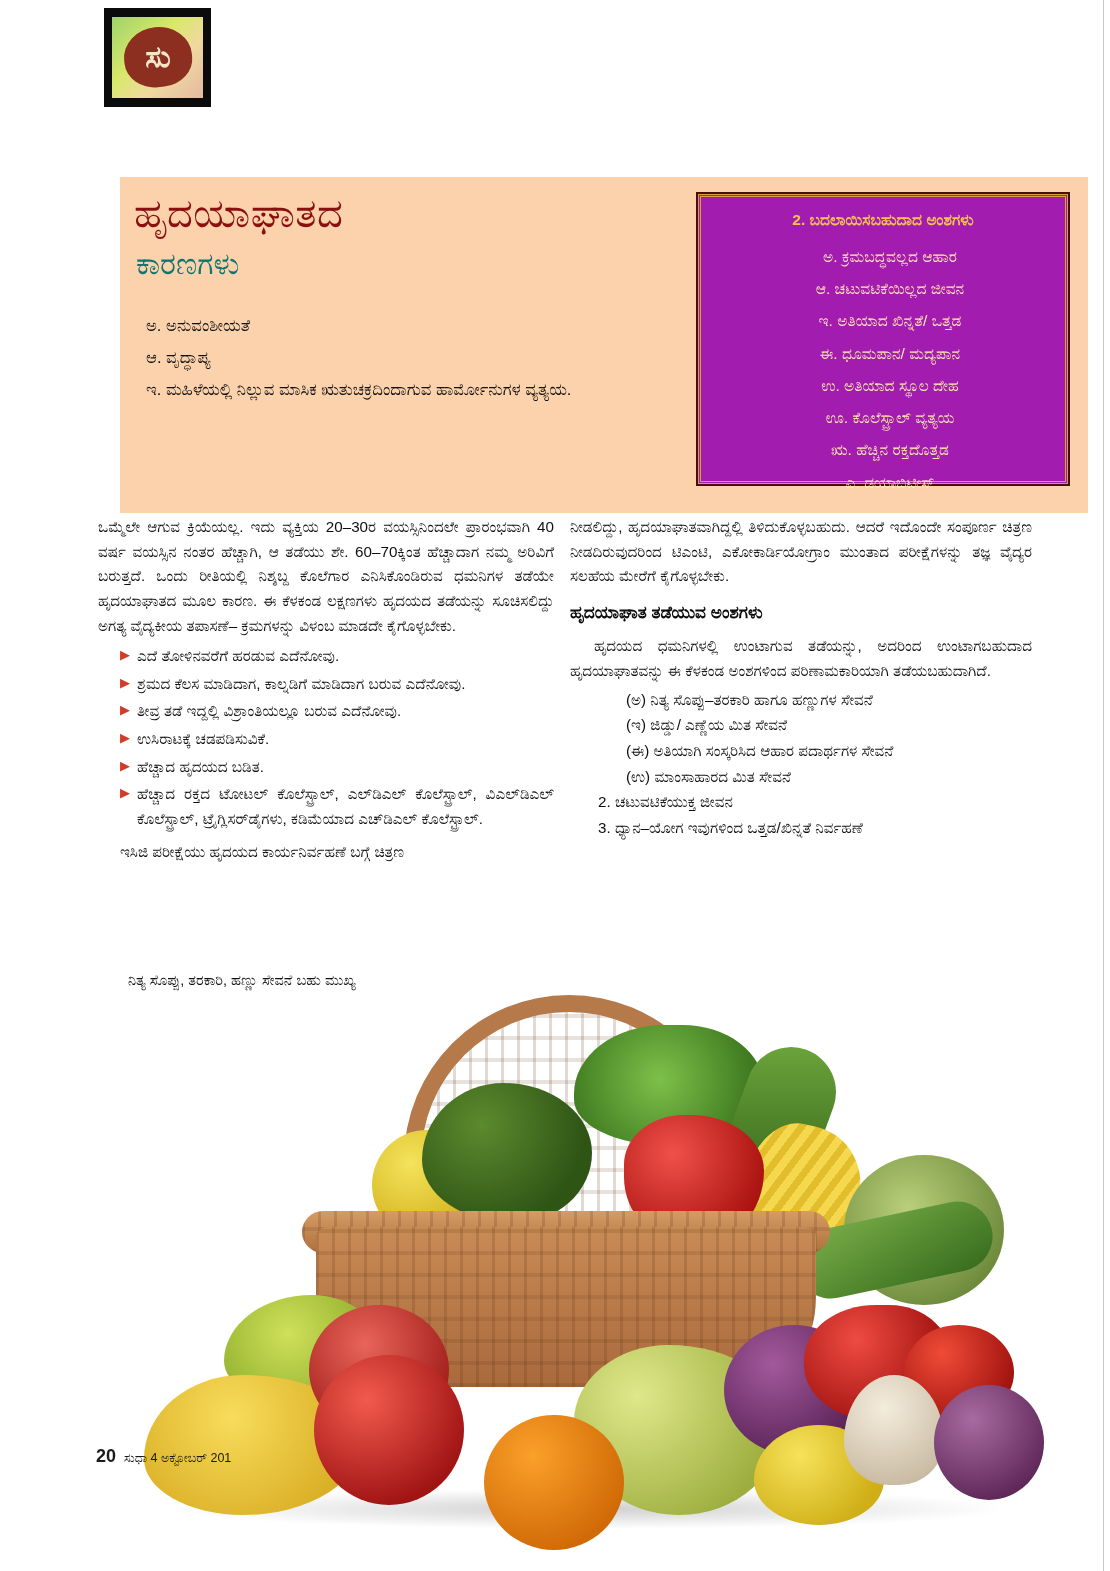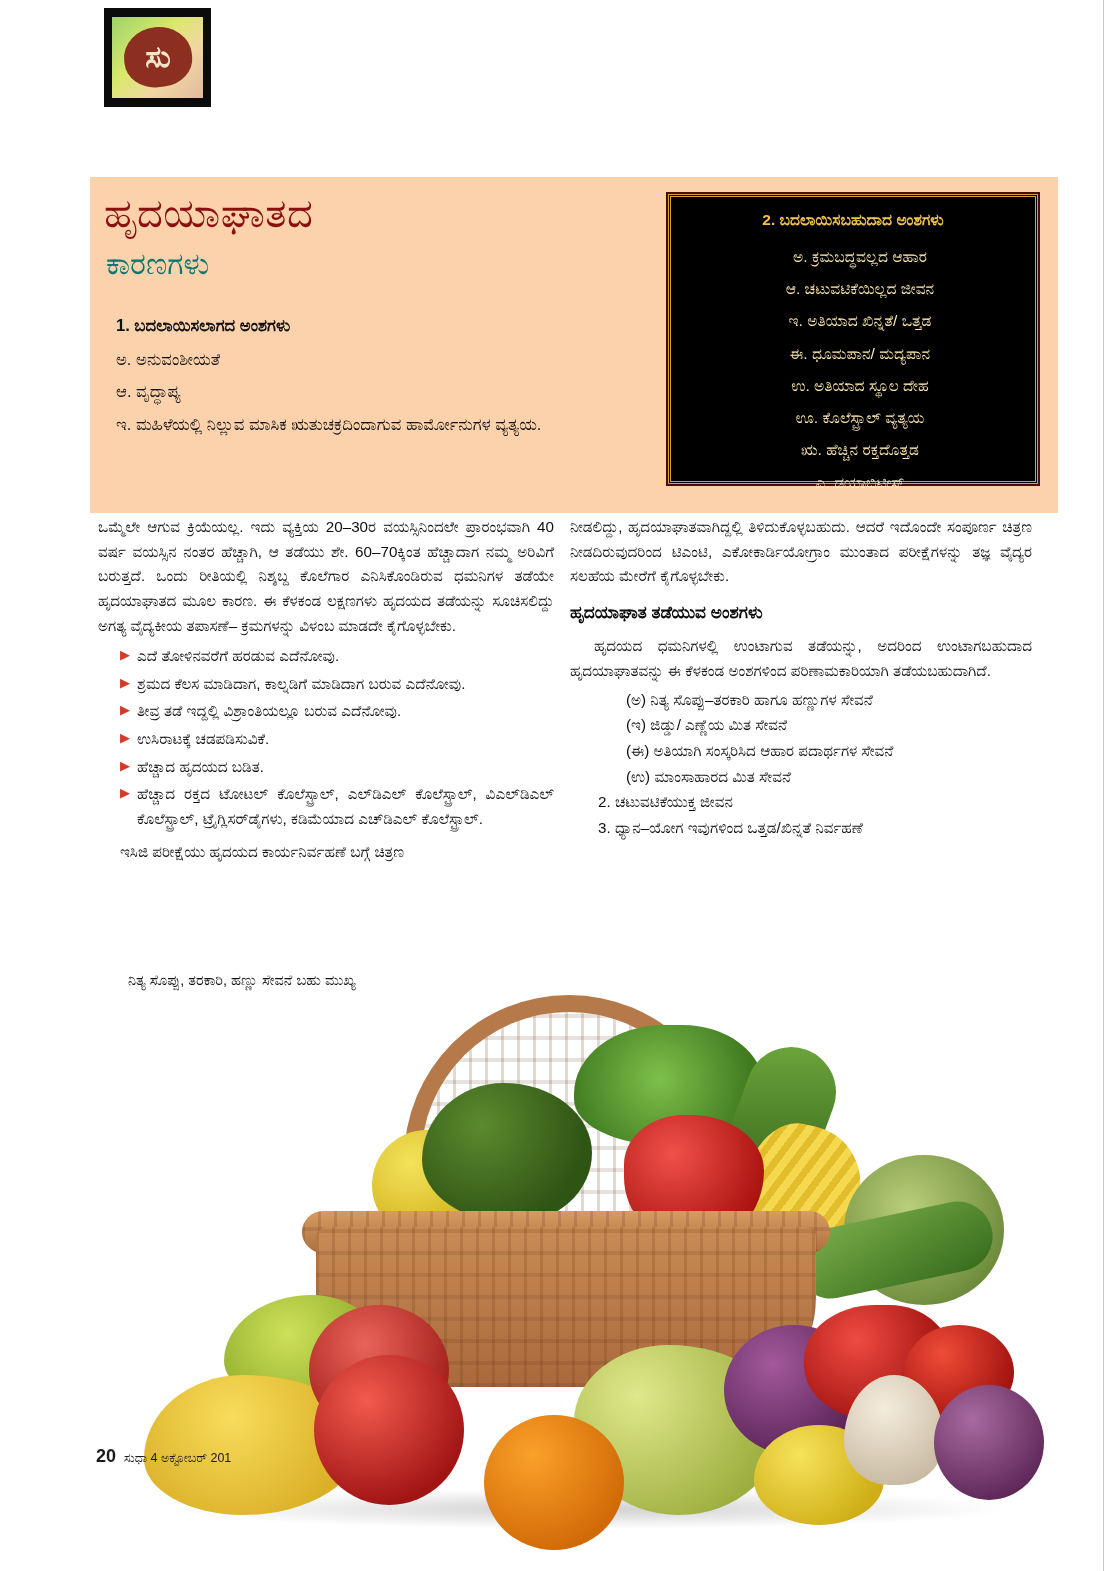--- a/index.html
+++ b/index.html
@@ -65,21 +65,21 @@
     color: #f5e6c8;
     font-size: 30px;
     line-height: 44px;
     text-align: center;
     font-weight: bold;
   }
 
   
   .header-panel {
     position: absolute;
-    left: 90px;
+    left: 120px;
     top: 177px;
     width: 968px;
     height: 336px;
     background: #fbd2ac;
   }
   .title-main {
     position: absolute;
     left: 14px;
     top: 14px;
     font-size: 40px;
@@ -107,21 +107,21 @@
     margin-bottom: 2px;
   }
 
   
   .maroon-box {
     position: absolute;
     left: 578px;
     top: 17px;
     width: 364px;
     height: 284px;
-    background: #000000;
+    background: #a21caf;
     border: 3px double #d8a23a;
     box-shadow: 0 0 0 2px #4a0d0d;
   }
   .maroon-title {
     position: absolute;
     left: 0; right: 0;
     top: 14px;
     text-align: center;
     color: #f2c14e;
     font-size: 15.5px;
@@ -410,21 +410,20 @@
       <div class="logo-glyph">ಸು</div>
     </div>
   </div>
 
   <div class="header-panel">
 
     <div class="title-main">ಹೃದಯಾಘಾತದ</div>
     <div class="title-sub">ಕಾರಣಗಳು</div>
 
     <div class="header-list">
-      <div class="hl-title">1. ಬದಲಾಯಿಸಲಾಗದ ಅಂಶಗಳು</div>
       <div>ಅ. ಅನುವಂಶೀಯತೆ</div>
       <div>ಆ. ವೃದ್ಧಾಪ್ಯ</div>
       <div>ಇ. ಮಹಿಳೆಯಲ್ಲಿ ನಿಲ್ಲುವ ಮಾಸಿಕ ಋತುಚಕ್ರದಿಂದಾಗುವ ಹಾರ್ಮೋನುಗಳ ವ್ಯತ್ಯಯ.</div>
     </div>
 
     <div class="maroon-box">
       <div class="maroon-title">2. ಬದಲಾಯಿಸಬಹುದಾದ ಅಂಶಗಳು</div>
       <div class="maroon-items">
         <div>ಅ. ಕ್ರಮಬದ್ಧವಲ್ಲದ ಆಹಾರ</div>
         <div>ಆ. ಚಟುವಟಿಕೆಯಿಲ್ಲದ ಜೀವನ</div>

